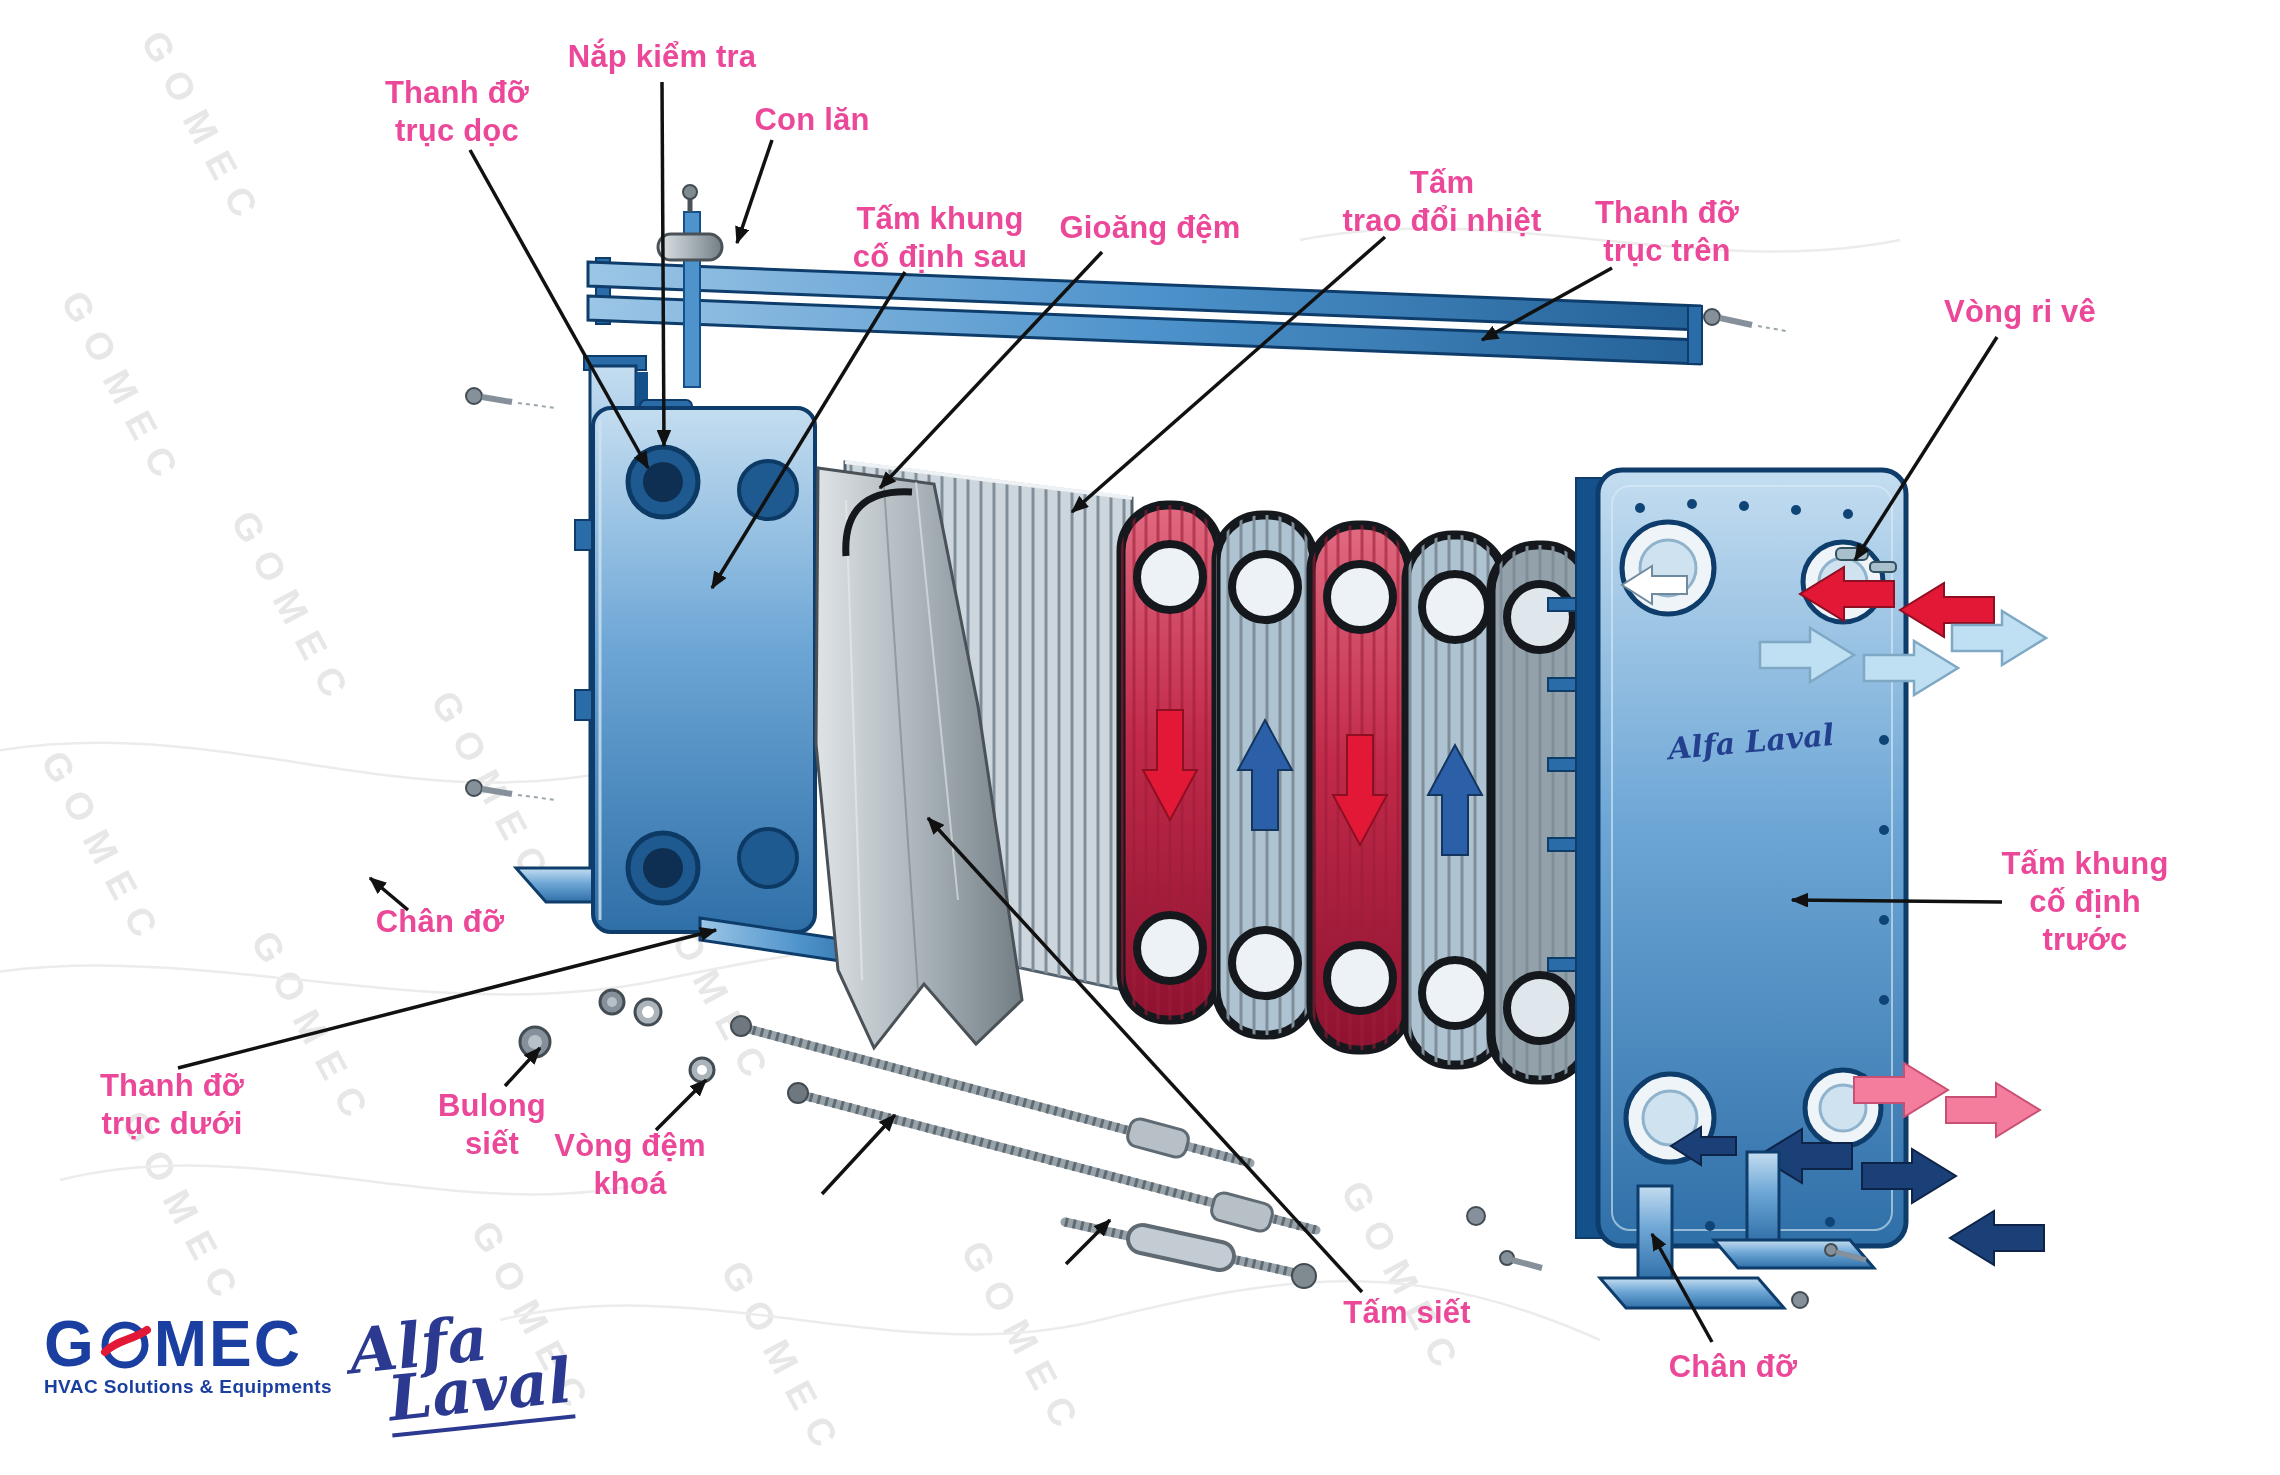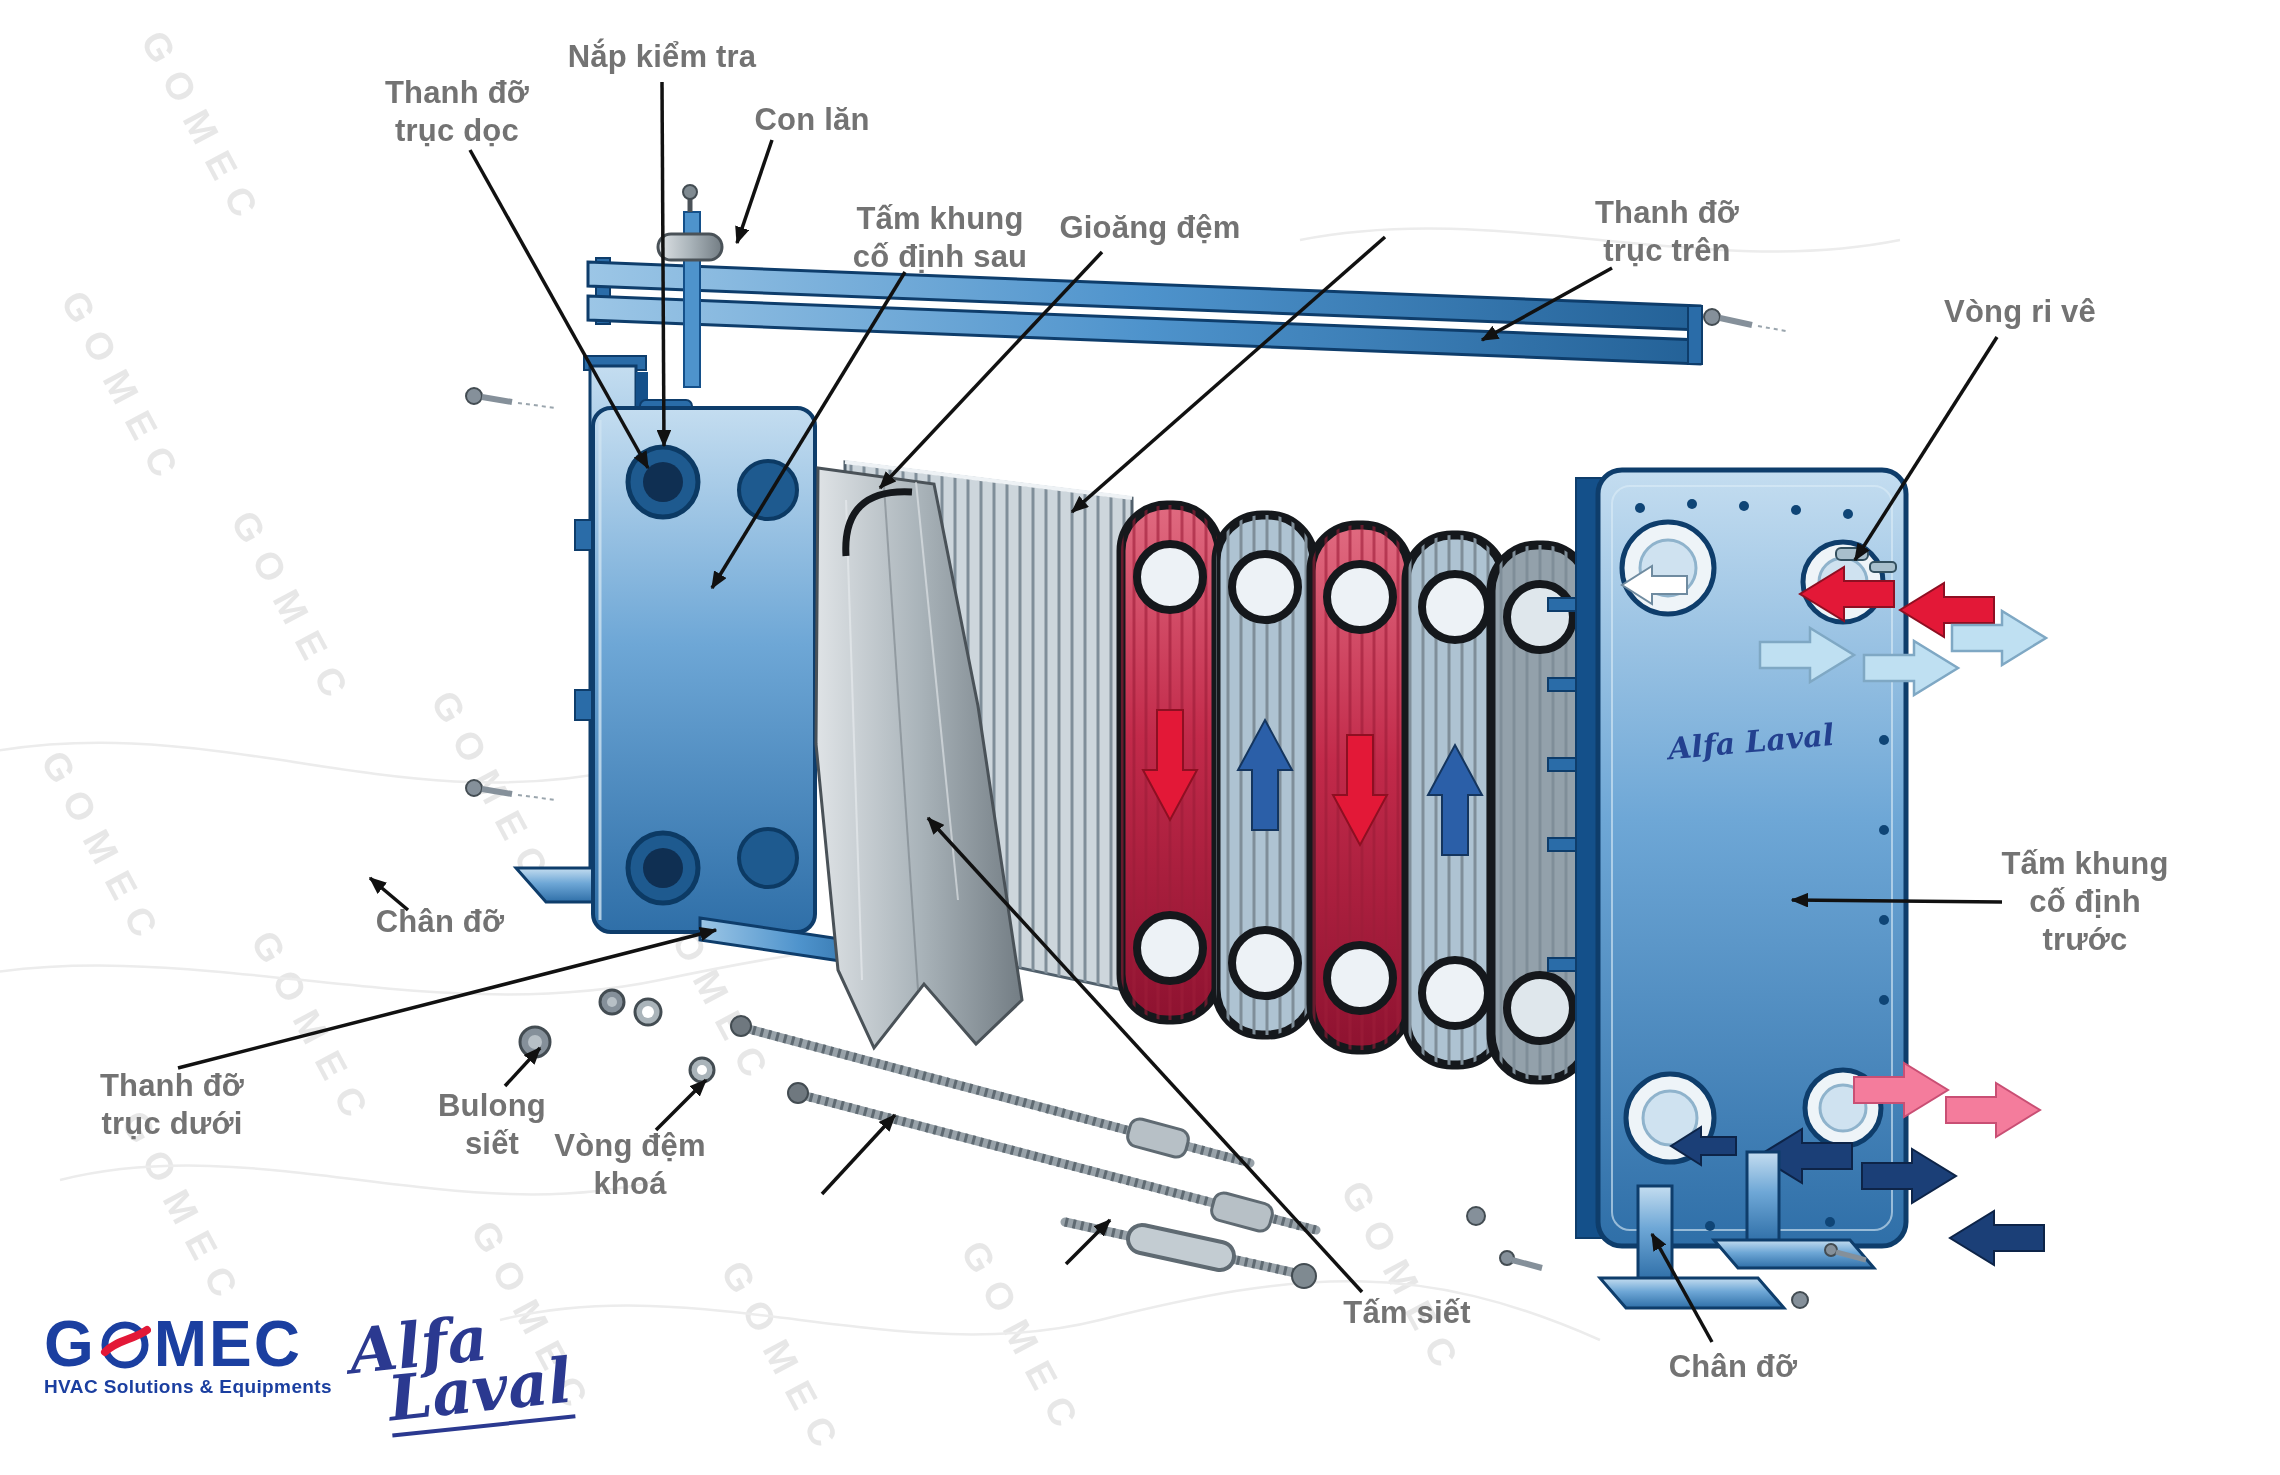--- a/index.html
+++ b/index.html
@@ -3,21 +3,21 @@
 <meta charset="utf-8">
 <style>
   html,body { margin:0; padding:0; background:#ffffff; }
   #canvas {
     position:relative; width:2280px; height:1475px; overflow:hidden;
     background:#ffffff; font-family:"Liberation Sans", sans-serif;
   }
   svg.scene { position:absolute; left:0; top:0; }
   .lbl {
     position:absolute; transform:translate(-50%,-50%);
-    font-weight:bold; font-size:31px; line-height:1.22; color:#737373;
+    font-weight:bold; font-size:31px; line-height:1.22; color:#ec4899;
     text-align:center; white-space:pre-line; letter-spacing:.2px; z-index:5;
   }
   .wm { font-size:38px; letter-spacing:15px; fill:#d4d4d4; opacity:.55;
         font-family:"Liberation Sans", sans-serif; font-weight:bold; }
   .plate-logo { font-style:italic; font-size:30px; fill:#23408f;
                 font-family:"DejaVu Serif", serif; font-weight:bold; }
   .gomec { position:absolute; z-index:6; color:#1b3fa0; }
   .gomec-name { display:flex; align-items:center; font-weight:bold; font-size:64px;
                 letter-spacing:2px; line-height:1; color:#1b3fa0; }
   .gomec-o { display:inline-flex; margin:0 3px; }
@@ -326,20 +326,22 @@
   </g>
 </svg>
 
 <div class="lbl" style="left:457px;  top:112px">Thanh đỡ
 trục dọc</div>
 <div class="lbl" style="left:662px;  top:57px">Nắp kiểm tra</div>
 <div class="lbl" style="left:812px;  top:120px">Con lăn</div>
 <div class="lbl" style="left:940px;  top:238px">Tấm khung
 cố định sau</div>
 <div class="lbl" style="left:1150px; top:228px">Gioăng đệm</div>
+<div class="lbl" style="left:1442px; top:202px">Tấm
+trao đổi nhiệt</div>
 <div class="lbl" style="left:1667px; top:232px">Thanh đỡ
 trục trên</div>
 <div class="lbl" style="left:2020px; top:312px">Vòng ri vê</div>
 <div class="lbl" style="left:2085px; top:902px">Tấm khung
 cố định trước</div>
 <div class="lbl" style="left:440px;  top:922px">Chân đỡ</div>
 <div class="lbl" style="left:172px;  top:1105px">Thanh đỡ
 trục dưới</div>
 <div class="lbl" style="left:492px;  top:1125px">Bulong
 siết</div>

